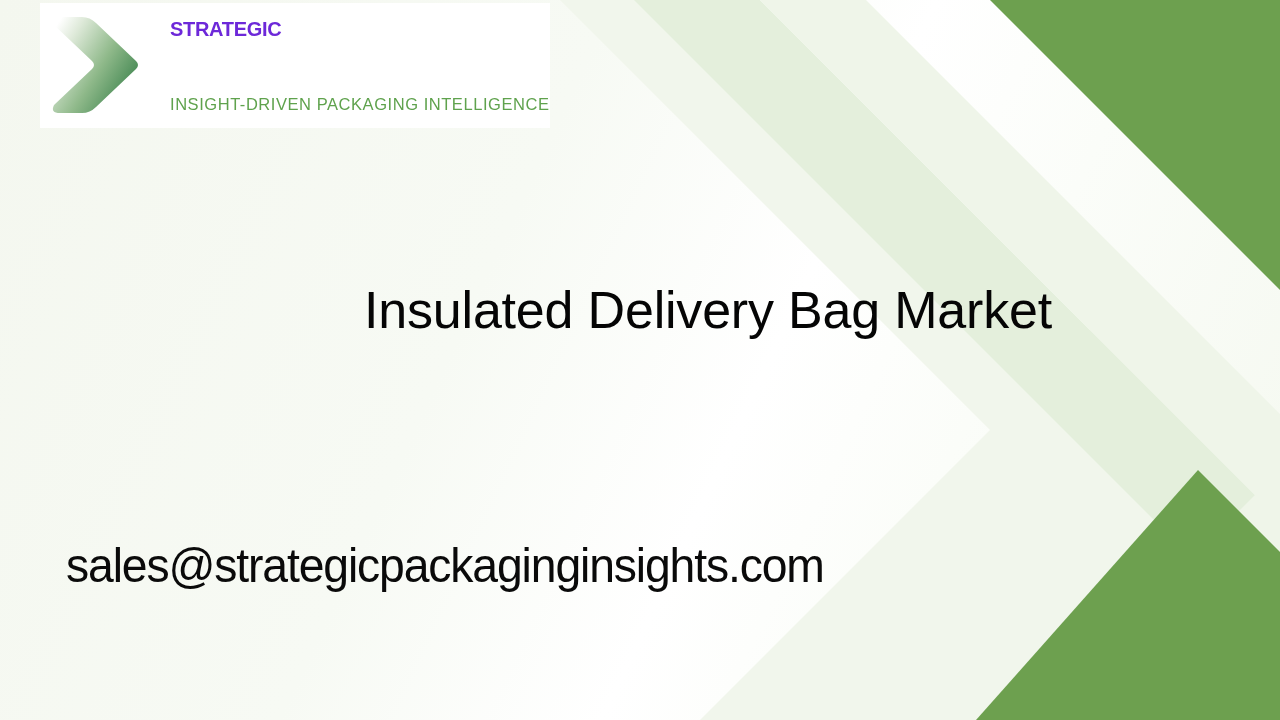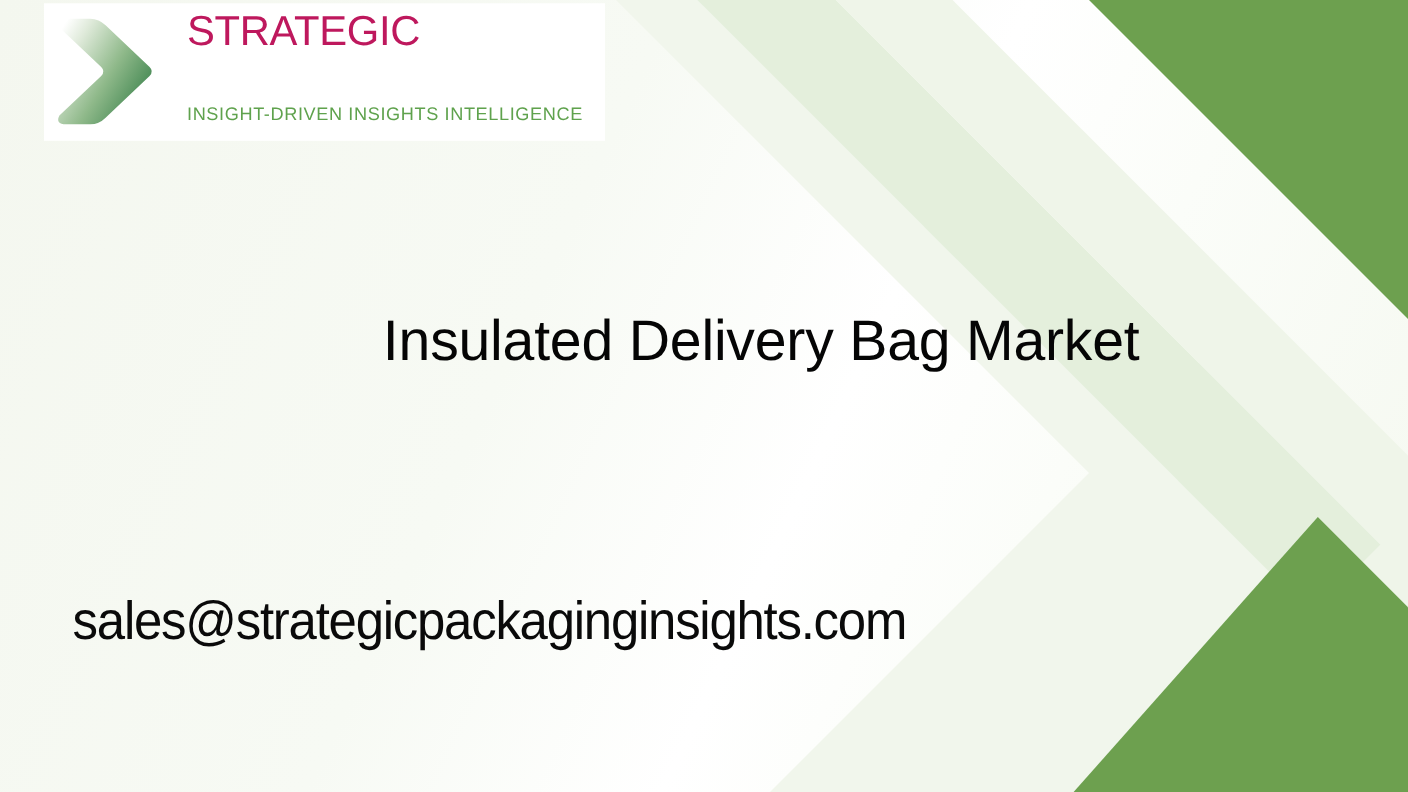--- a/index.html
+++ b/index.html
@@ -21,38 +21,38 @@
     background:#ffffff;
   }
   #logo-mark{
     position:absolute;left:0px;top:6px;width:112px;height:112px;
   }
   #logo-mark svg{display:block;width:112px;height:112px;}
   #logo-wordmark{
     position:absolute;left:130px;top:10px;width:380px;
   }
   .logo-line{
-    color:#be185d;
-    font-weight:normal;
-    font-size:38px;
+    color:#6d28d9;
+    font-weight:bold;
+    font-size:20px;
     line-height:32px;
     letter-spacing:-0.3px;
     white-space:nowrap;
   }
   #logo-tagline{
     position:absolute;left:130px;top:92px;
     color:#5fa24d;
     font-size:16.5px;
     letter-spacing:0.55px;
     white-space:nowrap;
   }
 
   
   #title{
-    position:absolute;left:339px;top:250px;width:706px;
+    position:absolute;left:355px;top:250px;width:706px;
     text-align:center;
     color:#050505;
     font-size:52px;
     line-height:51px;
     font-weight:normal;
     letter-spacing:-0.2px;
   }
 
   
   #email{
@@ -124,20 +124,20 @@
                  L 56,14
                  Q 50,8 42,8
                  Z"></path>
       </svg>
     </div>
 
     <div id="logo-wordmark">
       <div class="logo-line">STRATEGIC</div>
     </div>
 
-    <div id="logo-tagline">INSIGHT-DRIVEN INSIGHTS INTELLIGENCE</div>
+    <div id="logo-tagline">INSIGHT-DRIVEN PACKAGING INTELLIGENCE</div>
   </div>
 
   <h1 id="title">Insulated Delivery Bag Market</h1>
 
   <div id="email">sales@strategicpackaginginsights.com</div>
 
 </div>
 
 </body></html>

